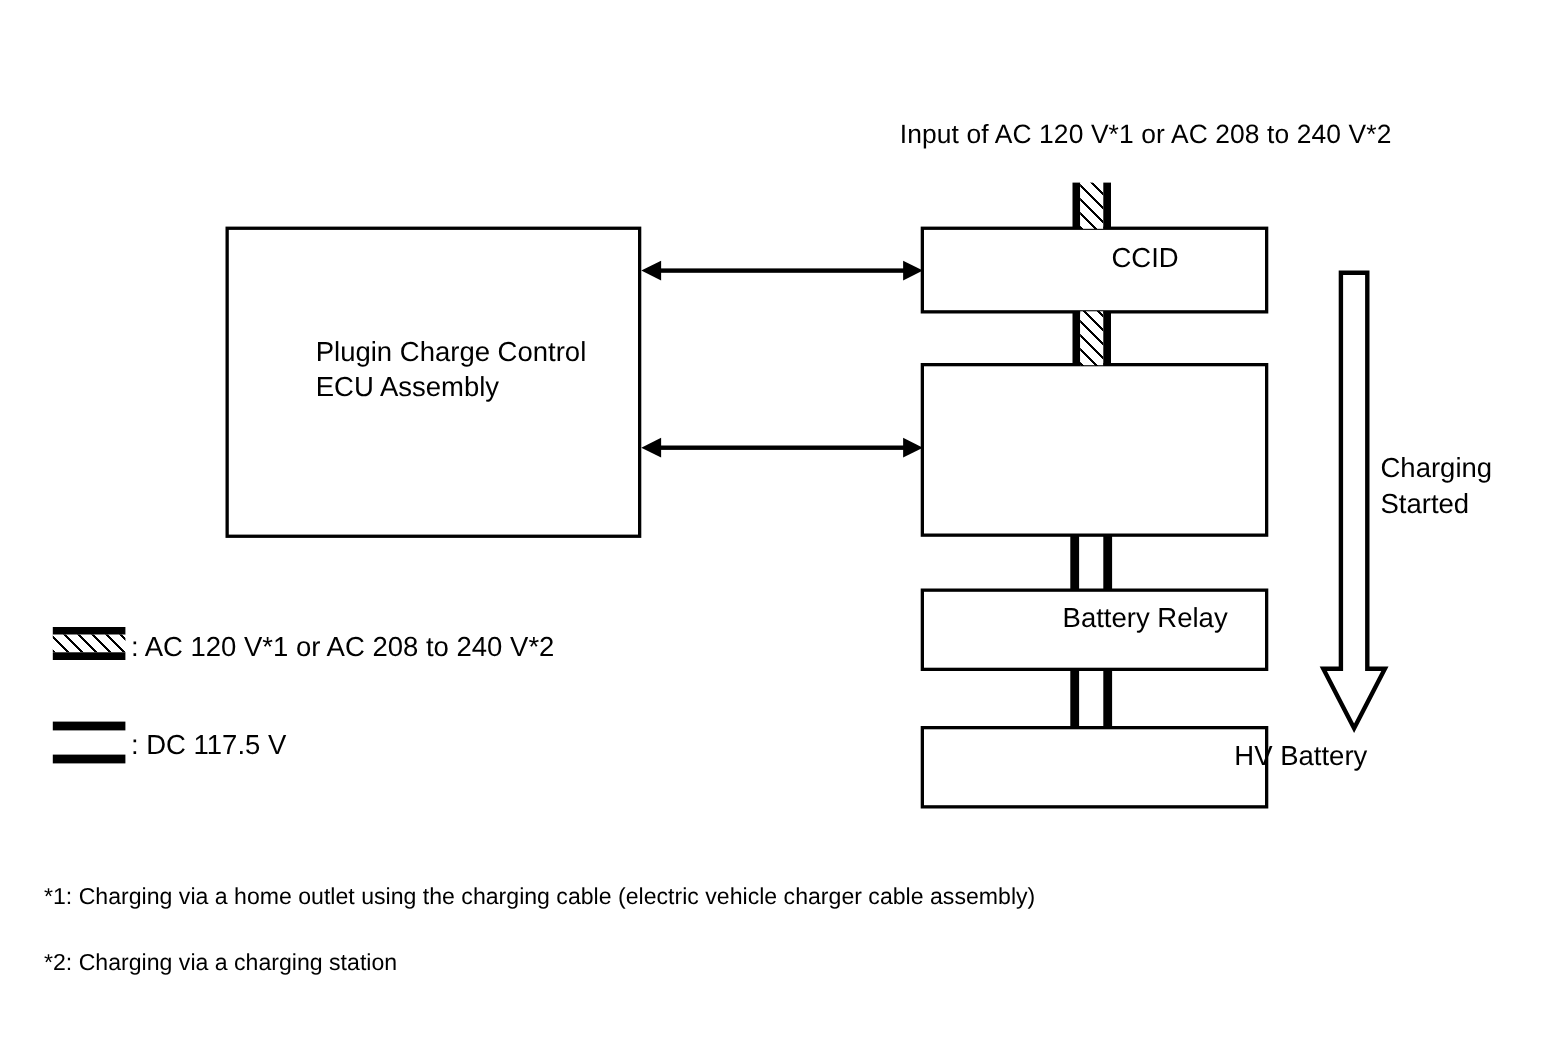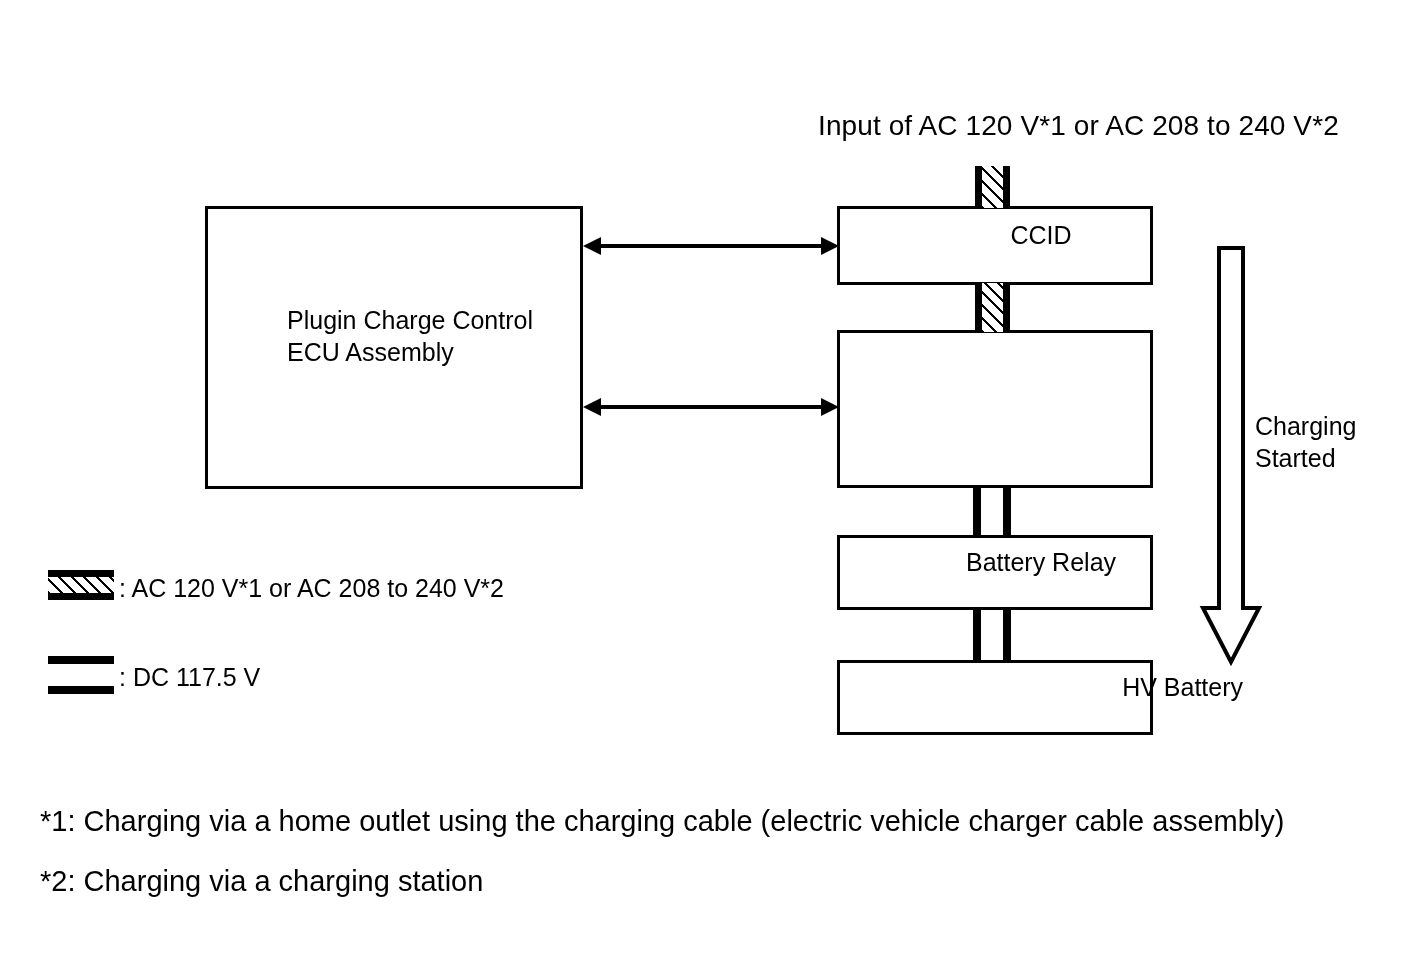--- a/index.html
+++ b/index.html
@@ -20,24 +20,24 @@
   }
 
   
   .txt {
     position: absolute;
     color: #000;
     white-space: pre;
     line-height: 1.28;
     font-family: "Liberation Sans", sans-serif;
   }
-  .title-text  { font-size: 28px; letter-spacing: .1px; }
+  .title-text  { font-size: 24px; letter-spacing: .1px; }
   .box-text    { font-size: 25px; margin-left: 46px; }
   .legend-text { font-size: 25px; }
-  .note-text   { font-size: 29px; }
+  .note-text   { font-size: 21px; }
   .flow-text   { font-size: 25px; }
 
   
   .box {
     position: absolute;
     border: 3px solid #000;
     background: #fff;
     box-sizing: border-box;
   }
 

